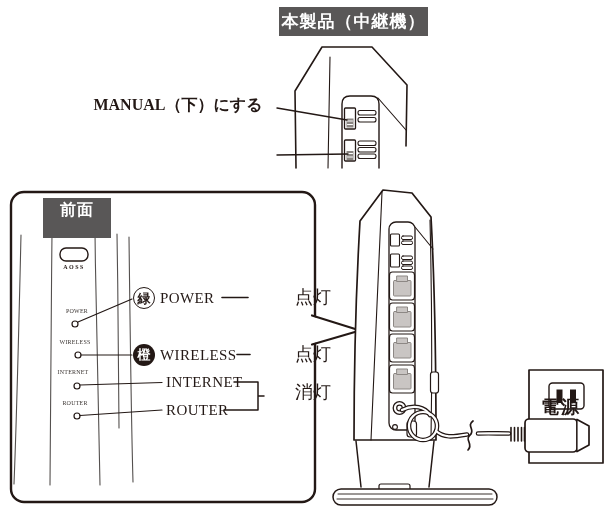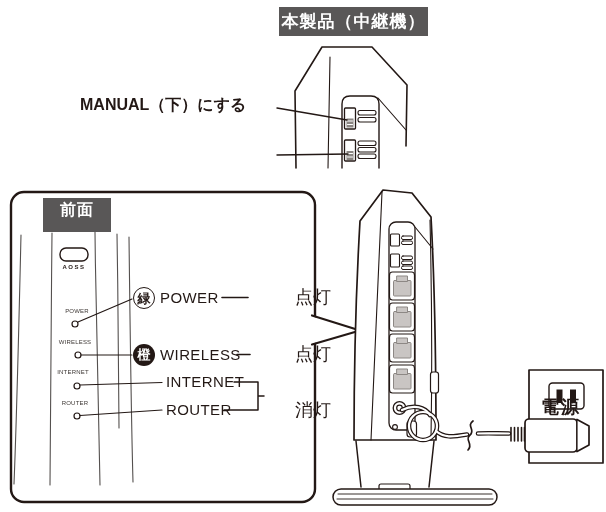--- a/index.html
+++ b/index.html
@@ -1,29 +1,29 @@
 <!DOCTYPE html>
 <html><head>
 <meta charset="utf-8">
 <style>
   html,body{margin:0;padding:0;background:#fff;}
   #canvas{
     position:relative;width:606px;height:512px;background:#fff;overflow:hidden;
-    font-family:Liberation Sans, sans-serif;color:#231815;
+    font-family:Liberation Serif, serif;color:#231815;
   }
   .abs{position:absolute;}
   svg{position:absolute;left:0;top:0;}
   .labelbox{
     background:#595757;color:#fff;font-weight:bold;text-align:center;
     letter-spacing:1px;
   }
   .devbox{left:279px;top:7px;width:149px;height:29px;font-size:17px;line-height:29px;}
-  .frontbox{left:43px;top:198px;width:68px;height:34px;font-size:16px;line-height:24px;}
+  .frontbox{left:43px;top:198px;width:68px;height:40px;font-size:16px;line-height:24px;}
   .swlabel{
-    left:80px;width:196px;text-align:left;font-size:16px;font-weight:bold;
+    left:80px;width:196px;text-align:center;font-size:16px;font-weight:bold;
     color:#231815;line-height:20px;white-space:nowrap;
   }
   .manual{top:95px;}
   .wb{top:147px;}
   .tinyled{
     font-size:6px;letter-spacing:.2px;color:#3d3734;text-align:center;width:50px;
     line-height:7px;
   }
   .aoss{left:59px;top:264px;width:30px;text-align:center;font-size:6px;
     font-weight:bold;letter-spacing:1.5px;color:#231815;line-height:7px;}
@@ -198,17 +198,17 @@
   <div class="abs badge badge-green">緑</div>
   <div class="abs annlbl" style="left:160px;top:290px;">POWER</div>
   <div class="abs annjp" style="left:267px;top:288px;">点灯</div>
 
   <div class="abs badge badge-orange">橙</div>
   <div class="abs annlbl" style="left:160px;top:347px;">WIRELESS</div>
   <div class="abs annjp" style="left:267px;top:345px;">点灯</div>
 
   <div class="abs annlbl" style="left:166px;top:374px;">INTERNET</div>
   <div class="abs annlbl" style="left:166px;top:402px;">ROUTER</div>
-  <div class="abs annjp" style="left:267px;top:401px;">消灯</div>
+  <div class="abs annjp" style="left:267px;top:383px;">消灯</div>
 
   <div class="abs outlet-label">電源</div>
 
 </div>
 
 </body></html>

